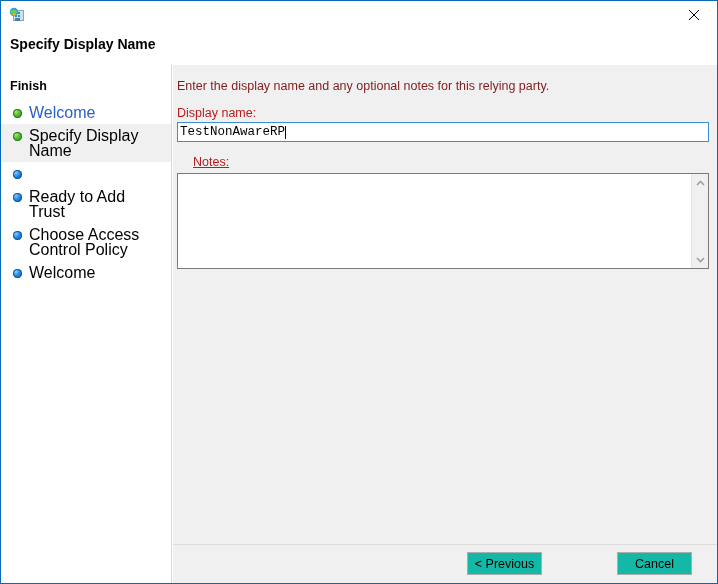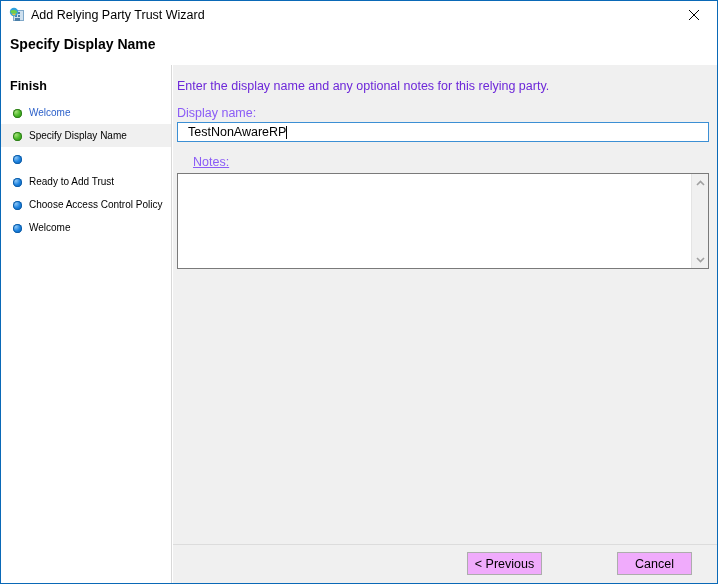--- a/index.html
+++ b/index.html
@@ -121,62 +121,62 @@
   }
   .bullet.done {
     background: radial-gradient(circle at 32% 30%, #a7e27a 0%, #49b827 48%, #2d8a17 100%);
     box-shadow: inset 0 0 0 1px #2f7d1b;
   }
   .bullet.todo {
     background: radial-gradient(circle at 32% 30%, #8fc8f7 0%, #1b82e0 48%, #0d5aa8 100%);
     box-shadow: inset 0 0 0 1px #0f5ea8;
   }
   .step-label {
-    font-size: 10px;
+    font-size: 16px;
     line-height: 15px;
     color: #000000;
     white-space: normal;
   }
   .step-label.link { color: #2a5fc9; }
 
   
   .content-pane {
     position: absolute;
     left: 172px; top: 0;
     width: 544px;
     height: 518px;
     background: #f0f0f0;
   }
   .intro-text {
     position: absolute;
     left: 4px; top: 14px;
     font-size: 12.5px;
-    color: #6d28d9;
+    color: #7f1d1d;
     white-space: nowrap;
   }
   .field-label {
     position: absolute;
     font-size: 12.5px;
-    color: #8b5cf6;
+    color: #b91c1c;
   }
   .label-display { left: 4px; top: 41px; }
   .label-notes   { left: 20px; top: 90px; text-decoration: underline; }
 
   .text-input {
     position: absolute;
     left: 4px; top: 57px;
     width: 532px;
     height: 20px;
     box-sizing: border-box;
     border: 1px solid #3c8fd4;
     background: #ffffff;
-    font-family: Liberation Sans, sans-serif;
-    font-size: 12.5px;
-    color: #000000;
-    padding: 0 10px;
+    font-family: Liberation Mono, monospace;
+    font-size: 12.5px;
+    color: #000000;
+    padding: 0 2px;
     line-height: 18px;
     display: flex;
     align-items: center;
     text-align: right;
   }
   .input-value { white-space: pre; }
   .caret {
     display: inline-block;
     width: 1px;
     height: 13px;
@@ -234,21 +234,21 @@
     left: 172px; top: 544px;
     width: 544px;
     height: 38px;
     background: #f0f0f0;
   }
   .btn {
     position: absolute;
     top: 7px;
     height: 23px;
     box-sizing: border-box;
-    background: #f0abfc;
+    background: #14b8a6;
     border: 1px solid #adadad;
     font-family: "Liberation Sans", sans-serif;
     font-size: 12.5px;
     color: #000000;
     display: flex;
     align-items: center;
     justify-content: center;
     cursor: default;
     white-space: nowrap;
   }
@@ -269,21 +269,20 @@
         <rect x="6" y="5" width="2" height="2" fill="#4a7fa8"></rect>
         <rect x="9" y="5" width="2" height="2" fill="#4a7fa8"></rect>
         <rect x="6" y="8" width="2" height="2" fill="#4a7fa8"></rect>
         <rect x="9" y="8" width="2" height="2" fill="#4a7fa8"></rect>
         <rect x="6" y="11" width="5" height="3" fill="#4a7fa8"></rect>
         <circle cx="5" cy="5" r="4.2" fill="#2fa2dd"></circle>
         <path d="M1.2 4.3 Q3 2.6 5.6 3.1 Q7.6 3.6 8.4 5.4 Q6.4 7.2 3.6 6.6 Q1.8 6.1 1.2 4.3 Z" fill="#6fcf4a"></path>
         <path d="M2.2 6.6 Q3.6 8.4 5.8 8.6 Q6.9 7.6 6.6 6.4 Q4.2 7.2 2.2 6.6 Z" fill="#f2c43a"></path>
       </svg>
     </span>
-    <span class="title-text">Add Relying Party Trust Wizard</span>
     <div class="close-btn">
       <svg width="12" height="12" viewBox="0 0 12 12">
         <path d="M1 1 L11 11 M11 1 L1 11" stroke="#000000" stroke-width="1" fill="none"></path>
       </svg>
     </div>
   </div>
 
   <div class="header">
     <div class="header-title">Specify Display Name</div>
   </div>

